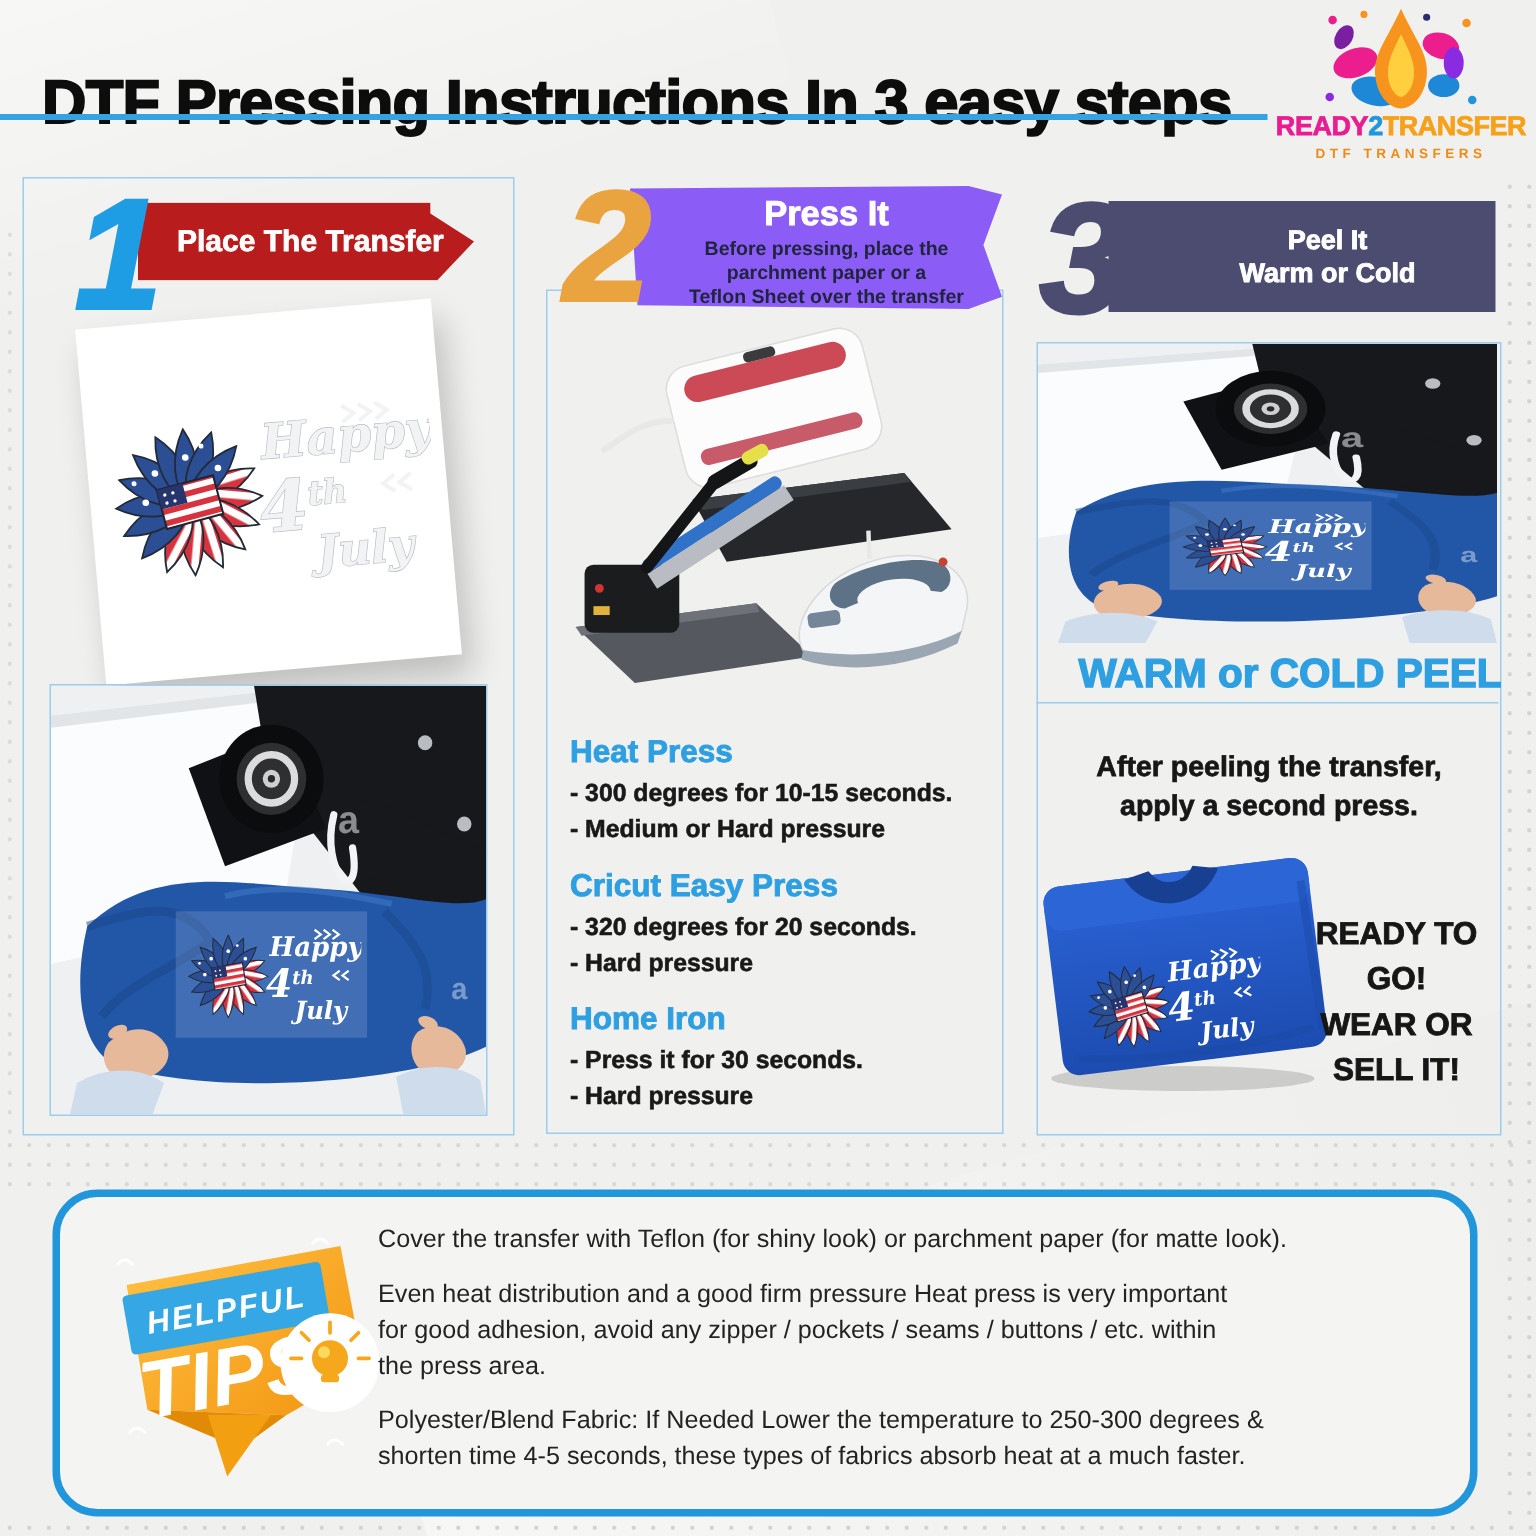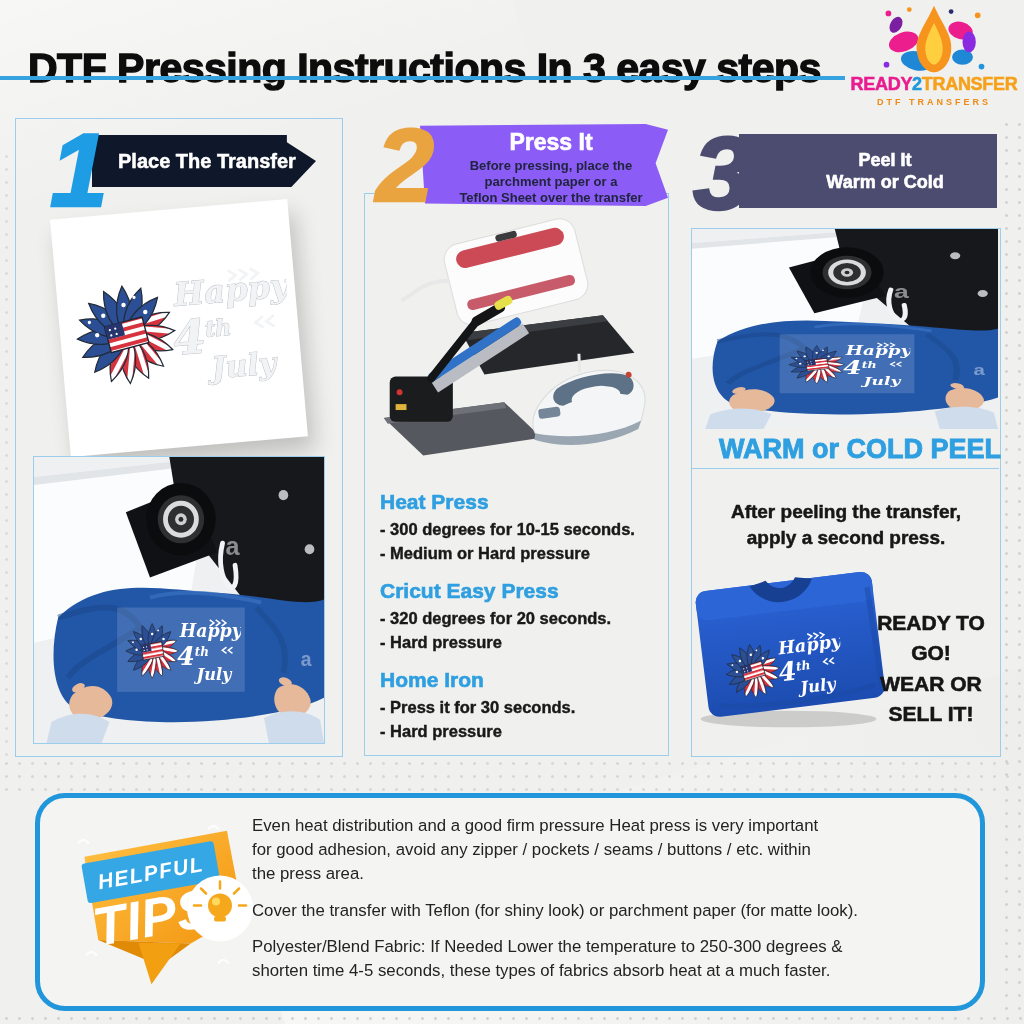--- a/index.html
+++ b/index.html
@@ -36,21 +36,21 @@
   .col2{left:358px;}
   .col3{left:683px;}
   .frame{position:absolute;border:1px solid #9bcdec;}
 
   .num{position:absolute;font-size:104px;line-height:.92;font-weight:700;font-style:italic;
        -webkit-text-stroke:2.5px currentColor;z-index:3;}
   .n1{left:34px;top:4px;color:#1e9de4;}
   .n2{left:18px;top:0;color:#e9a440;}
   .n3{left:10px;top:8px;color:#4c4c70;}
 
-  .ribbon1{left:76px;top:16px;width:224px;height:52px;background:#0f172a;z-index:2;
+  .ribbon1{left:76px;top:16px;width:224px;height:52px;background:#b91c1c;z-index:2;
            clip-path:polygon(0 0,87% 0,87% 14%,100% 50%,89% 100%,0 100%);
            display:flex;align-items:center;}
   .ribbon1 span{color:#fff;font-weight:700;font-size:20px;padding-left:26px;-webkit-text-stroke:.5px #fff;}
 
   .ribbon2{left:62px;top:6px;width:248px;height:82px;background:#8b5cf6;z-index:2;
            clip-path:polygon(0 2%,91% 0,100% 7%,95% 48%,100% 90%,91% 100%,2% 97%);
            text-align:center;padding-left:14px;box-sizing:border-box;}
   .ribbon2 .r2-title{color:#fff;font-weight:700;font-size:23px;margin-top:5px;-webkit-text-stroke:.6px #fff;}
   .ribbon2 .r2-sub{color:#20243f;font-weight:700;font-size:13px;line-height:1.22;margin-top:2px;}
 
@@ -384,21 +384,21 @@
         </g>
         <g stroke="#ffffff" stroke-width="2" fill="none" opacity=".9">
           <path d="M18,30 q5,-7 11,0"></path>
             <path d="M148,16 q5,-7 11,0"></path>
           <path d="M26,142 q5,-7 11,0"></path>
             <path d="M158,150 q5,-7 11,0"></path>
         </g>
       </svg>
     </div>
     <div class="tips-text">
+      <p class="pre">Cover the transfer with Teflon (for shiny look) or parchment paper (for matte look).</p>
       <p class="pre">Even heat distribution and a good firm pressure Heat press is very important
 for good adhesion, avoid any zipper / pockets / seams / buttons / etc. within
 the press area.</p>
-      <p class="pre">Cover the transfer with Teflon (for shiny look) or parchment paper (for matte look).</p>
       <p class="pre">Polyester/Blend Fabric: If Needed Lower the temperature to 250-300 degrees &amp;
 shorten time 4-5 seconds, these types of fabrics absorb heat at a much faster.</p>
     </div>
   </section>
 </div>
 
 </body></html>

